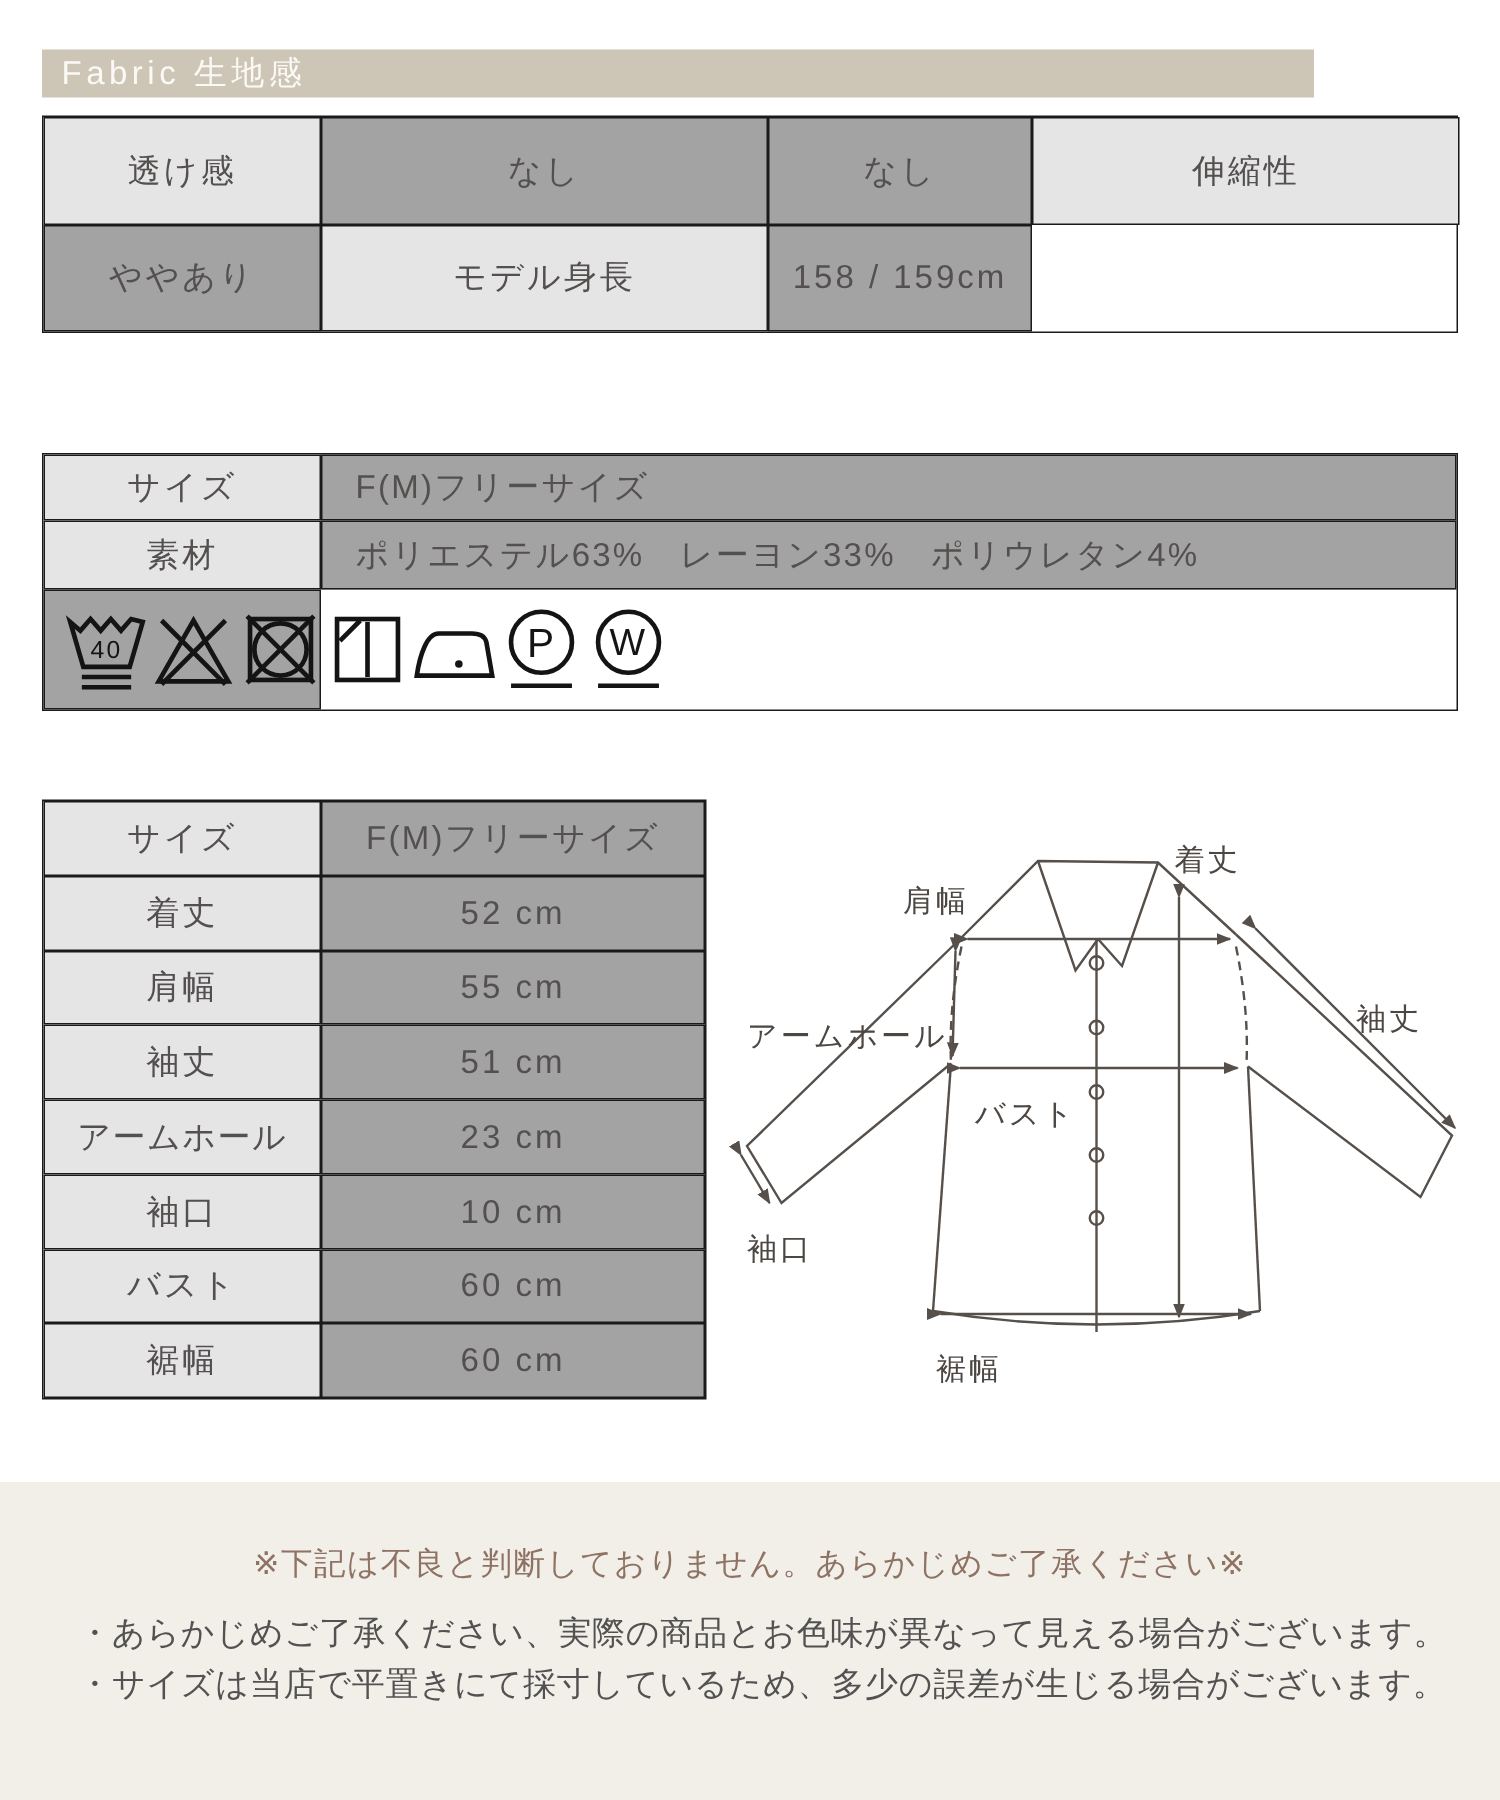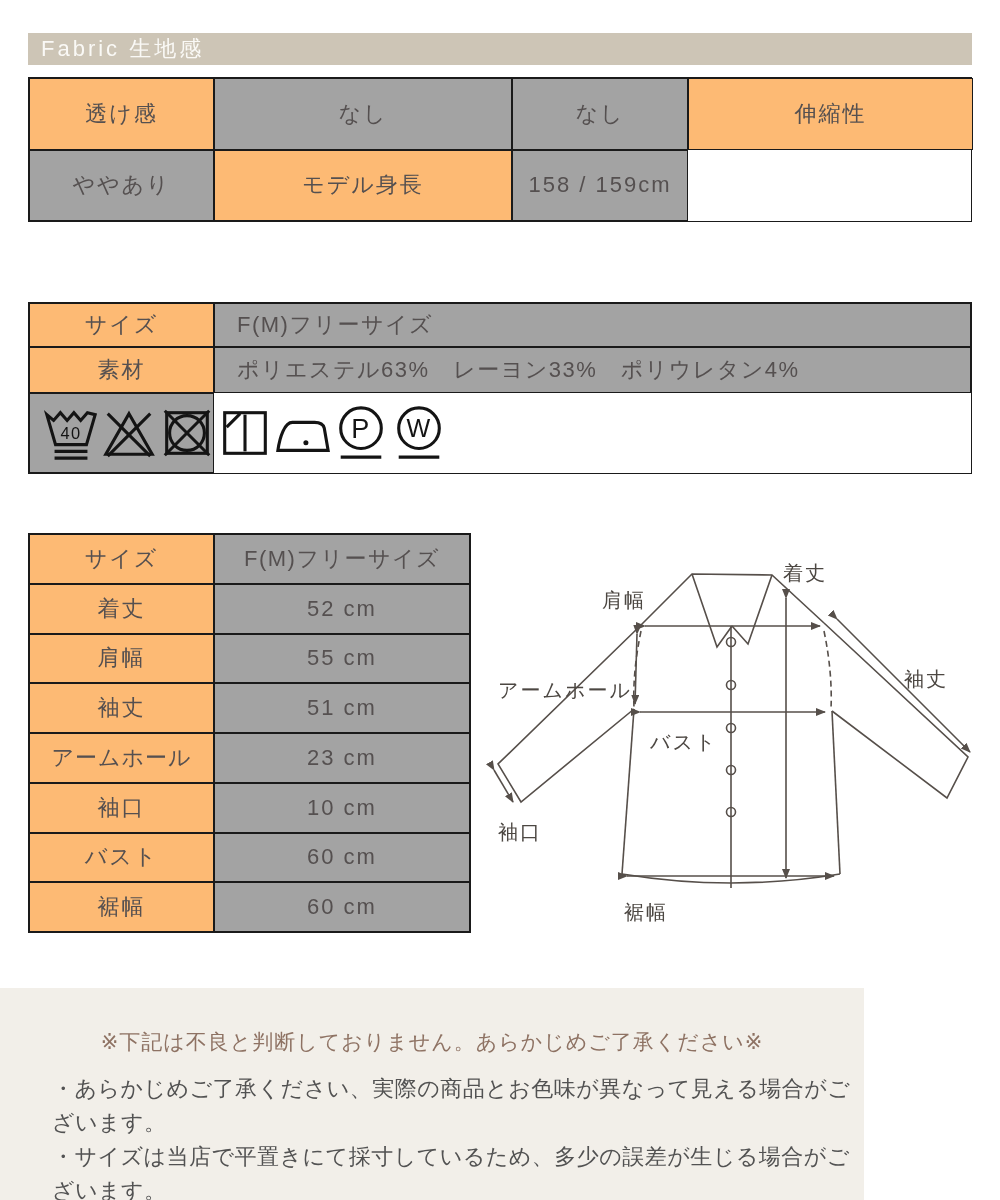--- a/index.html
+++ b/index.html
@@ -1,45 +1,45 @@
 <!DOCTYPE html>
 <html><head>
 <meta charset="utf-8">
 <style>
   html,body{margin:0;padding:0;background:#ffffff;}
   #page{position:relative;width:1000px;height:1200px;background:#ffffff;overflow:hidden;
         font-family:"Liberation Sans","DejaVu Sans",sans-serif;color:#4a4a4a;}
 
-  .bar{position:absolute;left:28px;width:944px;height:32px;background:#cdc5b6;
+  .bar{position:absolute;left:28px;width:848px;height:32px;background:#cdc5b6;
        color:#faf9f6;font-size:22px;letter-spacing:3px;display:flex;align-items:center;
        padding-left:13px;box-sizing:border-box;}
 
   .tbl{position:absolute;display:grid;border:1px solid #1a1a1a;box-sizing:border-box;}
   .cell{border:1px solid #1a1a1a;display:flex;align-items:center;justify-content:center;
         font-size:22px;letter-spacing:2px;color:#555050;box-sizing:border-box;background:#a3a3a3;}
-  .lbl{background:#fdba74;}
+  .lbl{background:#e5e5e5;}
   .left-al{justify-content:flex-start;padding-left:22px;letter-spacing:1.5px;}
 
   #fabric-table{left:28px;top:77px;width:944px;height:145px;
       grid-template-columns:185px 298px 176px 285px;grid-template-rows:1fr 1fr;}
   #size-table{left:28px;top:302px;width:944px;height:172px;
       grid-template-columns:185px 1fr;grid-template-rows:44px 46px 1fr;}
   #meas-table{left:28px;top:533px;width:443px;height:400px;
       grid-template-columns:185px 1fr;grid-template-rows:repeat(8,1fr);}
 
   .care-row{justify-content:flex-start;padding-left:12px;}
   .care-icon{flex:0 0 auto;}
 
   #diagram{position:absolute;left:480px;top:530px;}
   .dline{stroke:#564f4a;stroke-width:1.6;fill:none;}
   .dline-dash{stroke:#564f4a;stroke-width:1.6;fill:none;stroke-dasharray:6 4;}
   .dtext{fill:#4c4742;font-size:20px;letter-spacing:2px;
          font-family:"Liberation Sans","DejaVu Sans",sans-serif;}
 
-  #notes{position:absolute;left:0;top:988px;width:864px;height:212px;background:#f2efe9;
+  #notes{position:absolute;left:0;top:988px;width:1000px;height:212px;background:#f2efe9;
          box-sizing:border-box;}
   #notes-title{margin-top:40px;text-align:center;font-size:21px;letter-spacing:1px;color:#8e7263;}
   #notes-list{margin-top:16px;padding-left:52px;}
   .note-item{font-size:22px;line-height:34px;letter-spacing:0.5px;color:#525252;}
 
   .care-svg{stroke:#141414;stroke-width:3.2;fill:none;stroke-linecap:butt;}
   .care-txt{fill:#141414;stroke:none;font-family:"Liberation Sans","DejaVu Sans",sans-serif;}
 </style>
 </head>
 <body>

